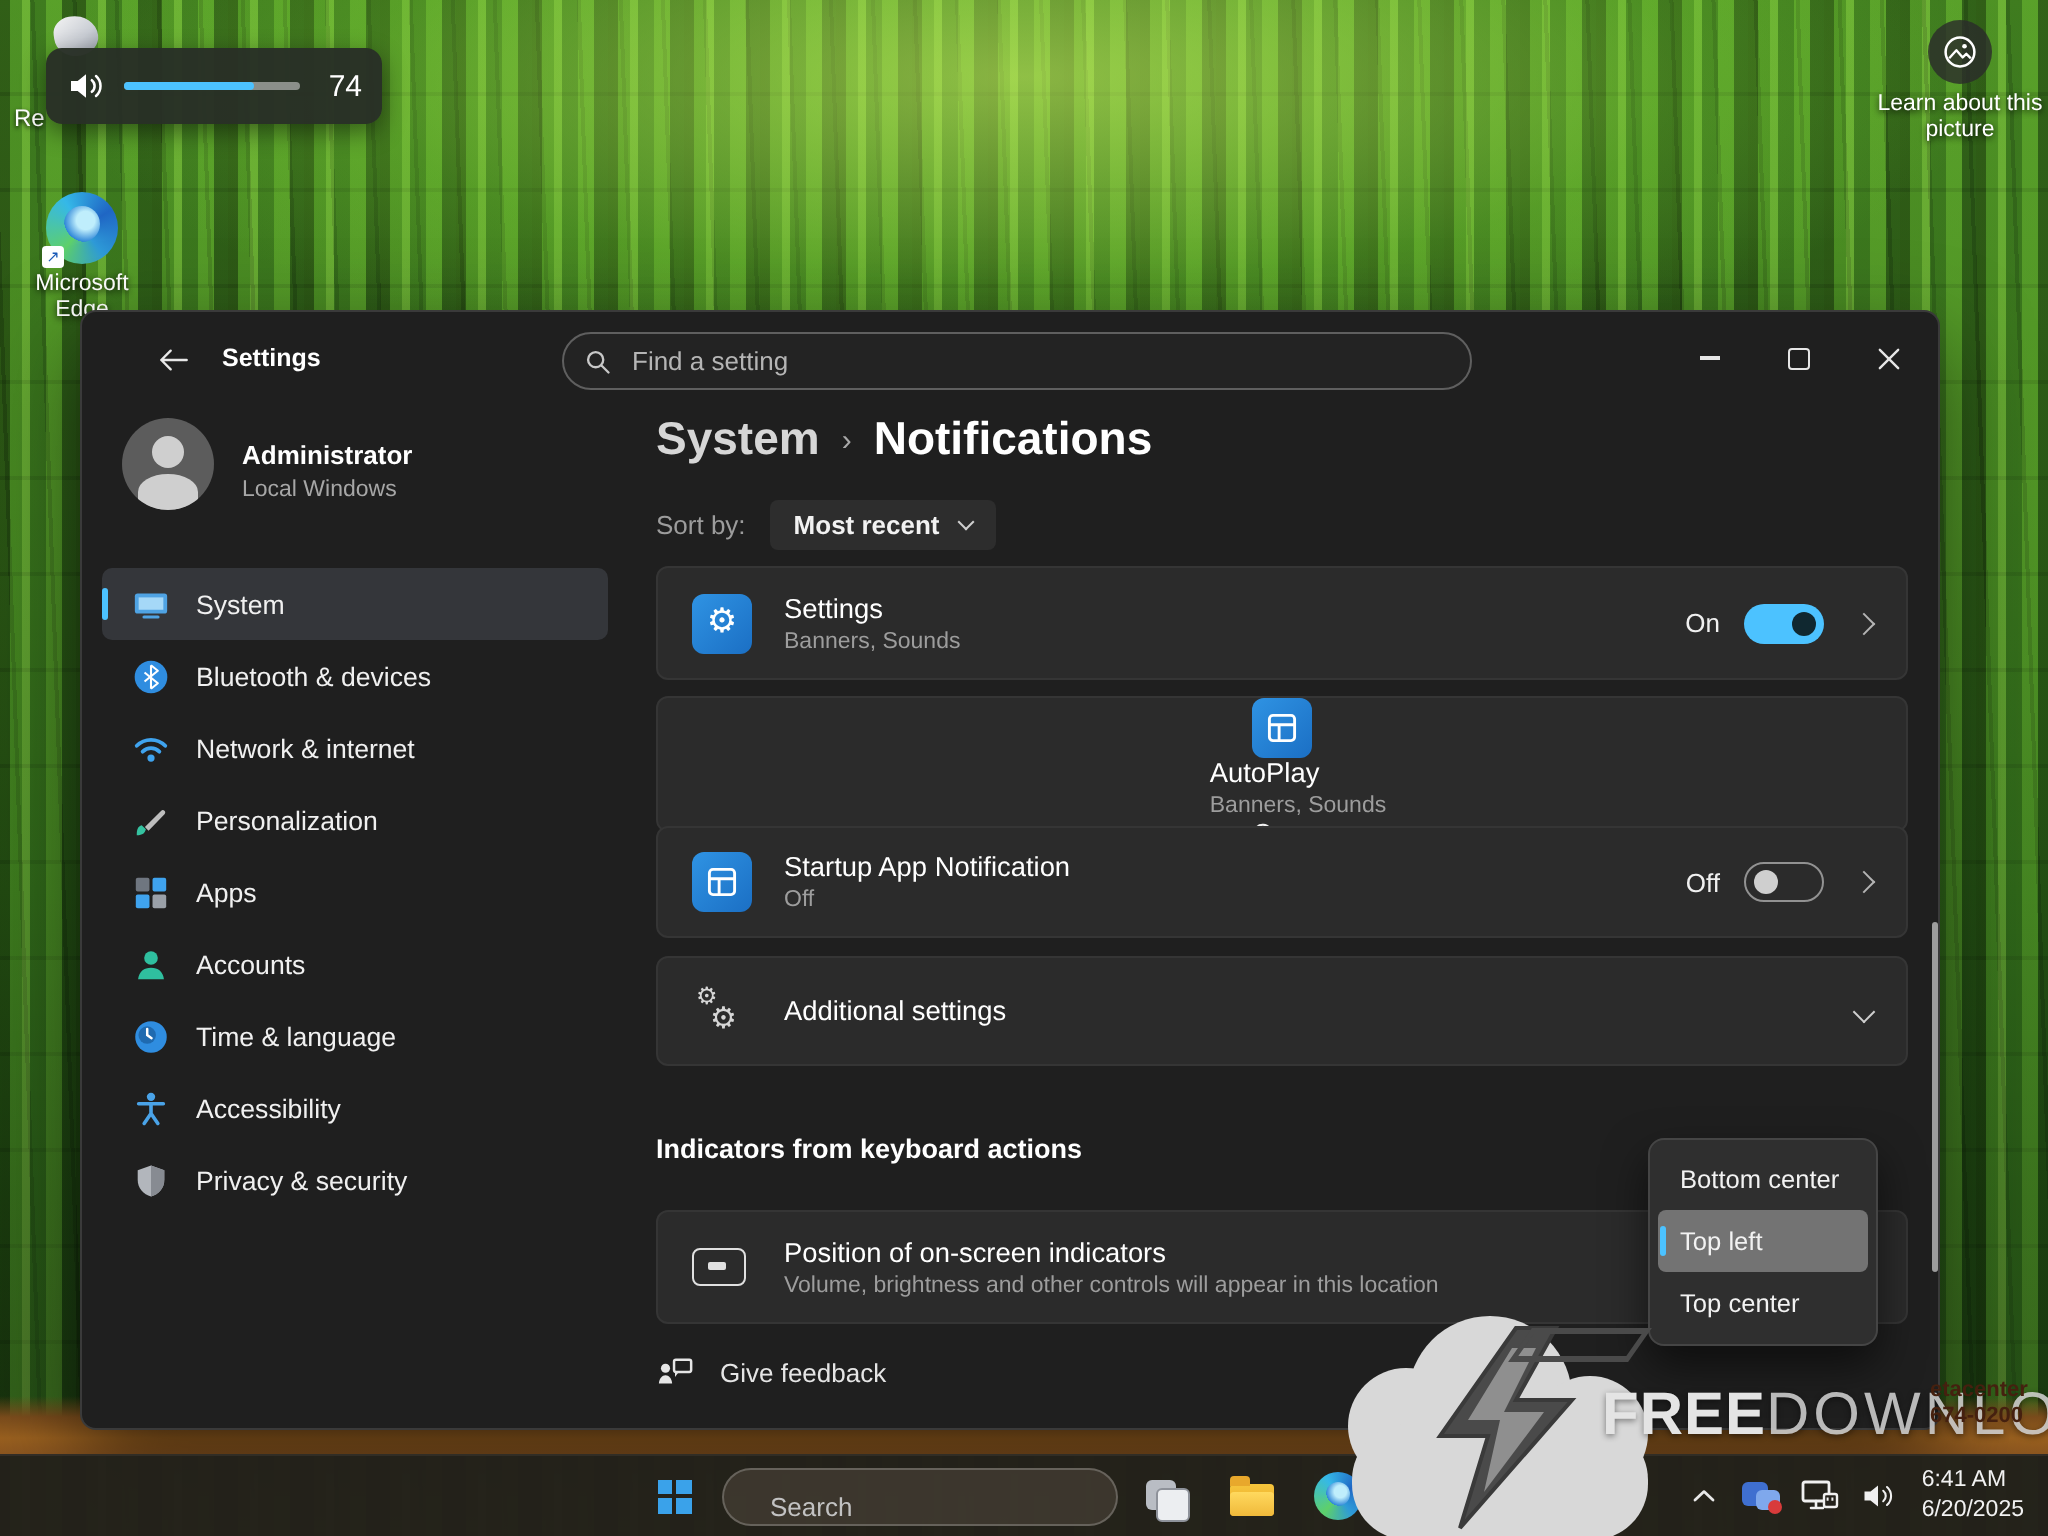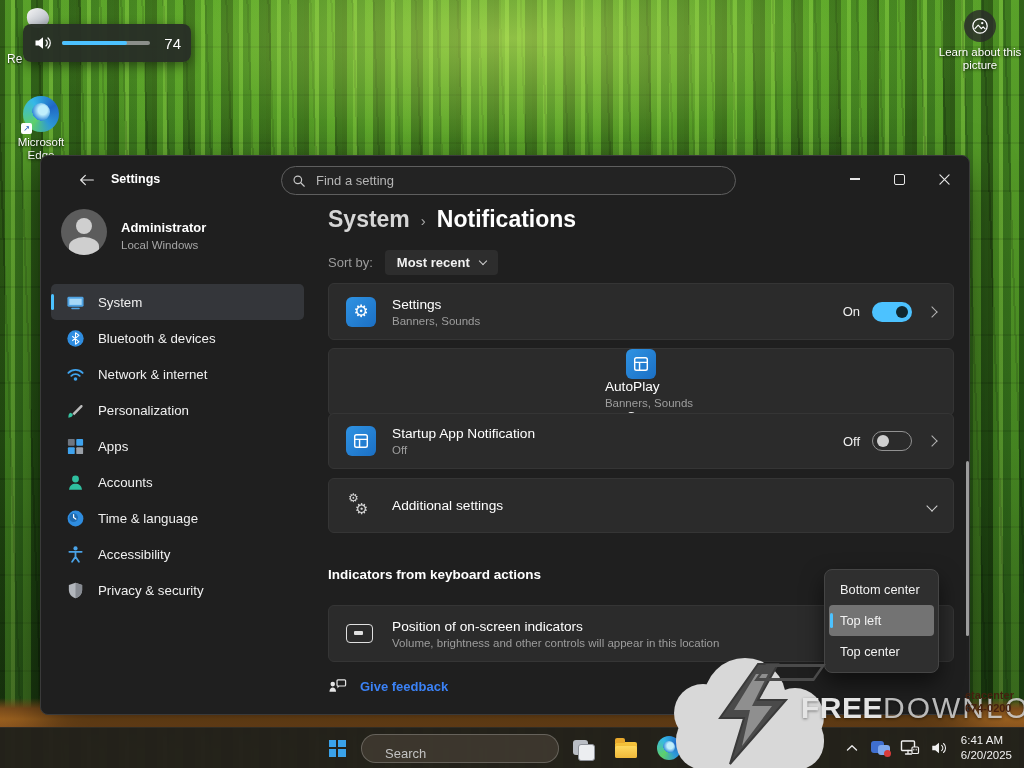--- a/index.html
+++ b/index.html
@@ -88,21 +88,21 @@
   .chev-r{width:7px;height:7px;border-right:1.4px solid #b4b4b4;border-bottom:1.4px solid #b4b4b4;transform:rotate(-45deg);margin-left:16px;}
   .chev-d{width:7px;height:7px;border-right:1.4px solid #cfcfcf;border-bottom:1.4px solid #cfcfcf;transform:rotate(45deg);}
   .chev-d.sm{width:5px;height:5px;border-width:1.2px;margin-top:-3px;}
   .gears-wrap{width:30px;position:relative;height:30px;flex:0 0 30px;font-family:"DejaVu Sans",sans-serif;color:#d6d6d6;}
   .gears-wrap .g1{position:absolute;left:2px;top:0;font-size:12px;}
   .gears-wrap .g2{position:absolute;left:9px;top:9px;font-size:15px;}
   .sec-hdr{position:absolute;left:287px;top:411px;font-size:13.5px;font-weight:700;color:#fff;}
   .pos-icon{width:25px;height:17px;border:1.6px solid #e0e0e0;border-radius:4px;position:relative;flex:0 0 25px;}
   .pos-icon::after{content:"";position:absolute;left:7px;top:6px;width:9px;height:3.5px;border-radius:1px;background:#e0e0e0;}
   .feedback{position:absolute;left:287px;top:522px;display:flex;align-items:center;gap:13px;}
-  .feedback .lbl{font-size:13px;color:#3b82f6;font-weight:bold;}
+  .feedback .lbl{font-size:13px;color:#e5e5e5;}
   .scroll-thumb{position:absolute;left:925px;top:305px;width:3px;height:175px;border-radius:2px;background:#9d9d9d;}
   
   .menu{position:absolute;left:783px;top:413px;width:115px;height:104px;z-index:20;
     background:#2f2f2f;border:1px solid #454545;border-radius:8px;box-sizing:border-box;
     box-shadow:0 10px 22px rgba(0,0,0,.55);padding:4px;}
   .menu-item{position:relative;height:31px;display:flex;align-items:center;padding-left:11px;border-radius:4px;font-size:12.8px;color:#f2f2f2;}
   .menu-item.sel{background:#737373;}
   .menu-item.sel::before{content:"";position:absolute;left:1px;top:8px;width:3px;height:15px;border-radius:2px;background:#4cc2ff;}
   
   .taskbar{position:absolute;left:0;bottom:0;width:1024px;height:40px;z-index:40;

